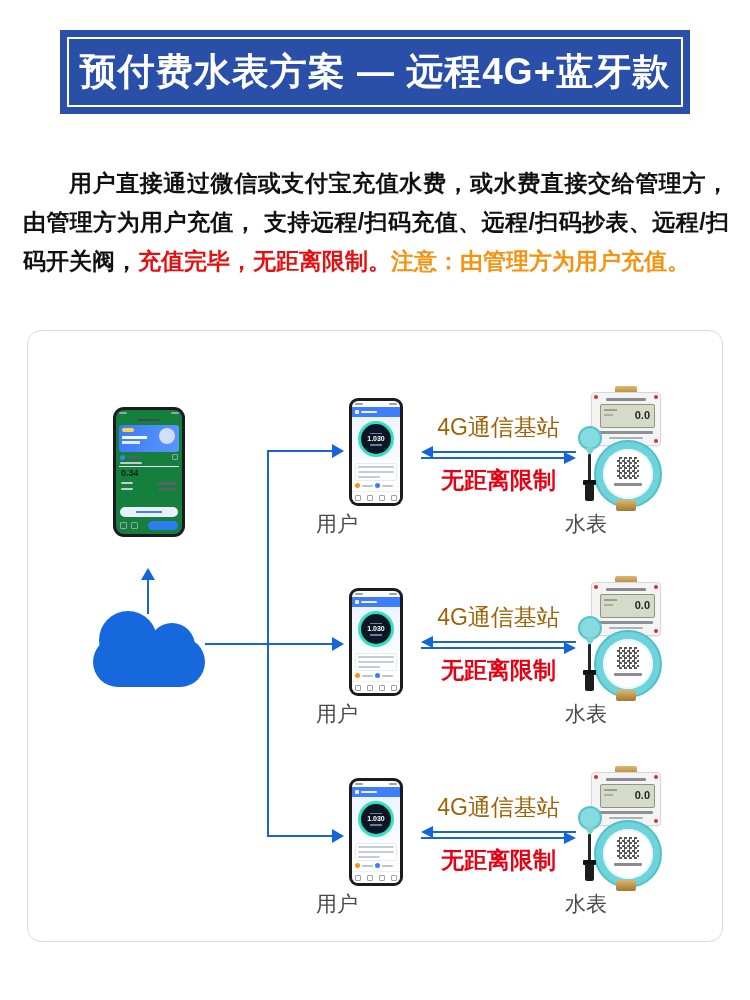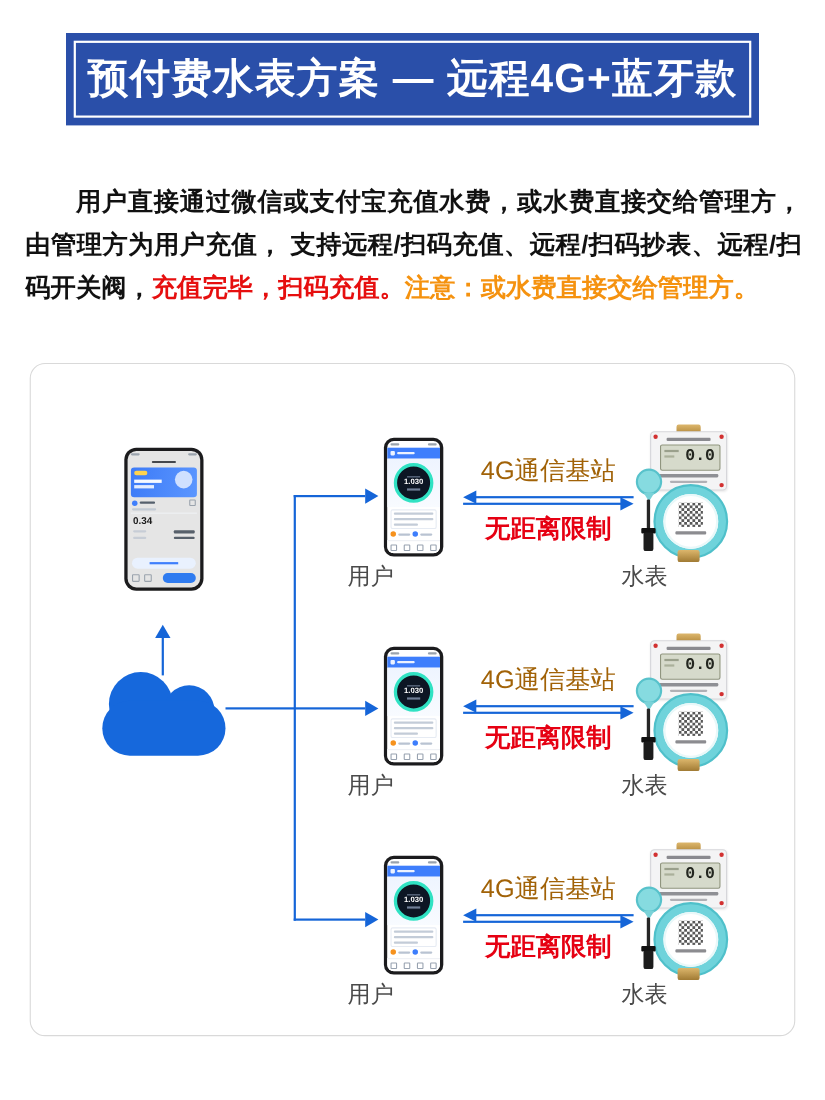--- a/index.html
+++ b/index.html
@@ -88,22 +88,22 @@
   .m-brass-top{position:absolute;left:35px;top:0;width:22px;height:9px;background:linear-gradient(#dcb66c,#b08538);border-radius:2px;}
   .m-head{position:absolute;left:11px;top:6px;width:70px;height:54px;background:#f4f4f5;border:1px solid #d6d6da;
           border-radius:4px;box-shadow:0 1px 2px rgba(0,0,0,.08);box-sizing:border-box;}
   .screw{position:absolute;width:4px;height:4px;border-radius:50%;background:#d23131;}
   .screw.tl{left:2px;top:2px;} .screw.tr{right:2px;top:2px;}
   .screw.bl{left:2px;bottom:2px;} .screw.br{right:2px;bottom:2px;}
   .m-brand{position:absolute;left:14px;top:5px;width:40px;height:3px;background:#8a8a8f;border-radius:1px;}
   .m-lcd{position:absolute;left:8px;top:11px;width:53px;height:22px;background:#d6dacb;border:1px solid #90957f;border-radius:2px;}
   .m-lcd .seg1{position:absolute;left:3px;top:4px;width:13px;height:2px;background:#9aa08c;}
   .m-lcd .seg2{position:absolute;left:3px;top:9px;width:9px;height:2px;background:#aab09a;}
-  .lcd-val{position:absolute;right:4px;top:3px;font-family:Liberation Mono, monospace;
-           font-size:15px;font-weight:700;color:#23261f;line-height:14px;}
+  .lcd-val{position:absolute;right:4px;top:3px;font-family:Liberation Sans, sans-serif;
+           font-size:11px;font-weight:700;color:#23261f;line-height:14px;}
   .m-line1{position:absolute;left:7px;top:38px;width:54px;height:2.5px;background:#8f9095;border-radius:1px;}
   .m-line2{position:absolute;left:17px;top:44px;width:34px;height:2px;background:#b0b0b5;border-radius:1px;}
   .m-body{position:absolute;left:14px;top:54px;width:68px;height:68px;border-radius:50%;background:#6fd3db;
           border:2px solid #4fc0ca;box-sizing:border-box;}
   .m-face{position:absolute;left:7px;top:7px;width:50px;height:50px;border-radius:50%;background:#fff;
           box-shadow:inset 0 0 0 2px #e9f8f9;}
   .m-qr{position:absolute;left:14px;top:8px;width:22px;height:22px;opacity:.85;
         background:repeating-conic-gradient(#3a3a3a 0% 25%, #ffffff 0% 50%);background-size:5px 5px;}
   .m-face-line{position:absolute;left:11px;top:34px;width:28px;height:2.5px;background:#8c8c90;border-radius:1px;}
   .m-teardrop{position:absolute;left:-2px;top:40px;width:24px;height:24px;border-radius:50%;
@@ -111,21 +111,21 @@
   .m-tpoint{position:absolute;left:5px;top:62px;width:0;height:0;border-left:5px solid transparent;
             border-right:5px solid transparent;border-top:8px solid #7ad2d8;}
   .m-cable{position:absolute;left:8px;top:68px;width:3px;height:28px;background:#262626;border-radius:1px;}
   .m-plugtip{position:absolute;left:3px;top:94px;width:13px;height:5px;background:#111;border-radius:1px;}
   .m-plug{position:absolute;left:5px;top:98px;width:9px;height:17px;background:#1c1c1c;border-radius:2px;}
   .m-brass-bot{position:absolute;left:36px;top:114px;width:20px;height:11px;background:linear-gradient(#dcb66c,#a07a33);border-radius:2px;}
 
   
   .admin-phone{position:absolute;left:85px;top:76px;width:72px;height:130px;background:#1b1b1d;
                border-radius:11px;padding:3px;box-sizing:border-box;}
-  .a-screen{width:100%;height:100%;background:#e5e5e5;border-radius:8px;overflow:hidden;position:relative;}
+  .a-screen{width:100%;height:100%;background:#15803d;border-radius:8px;overflow:hidden;position:relative;}
   .a-status{height:6px;display:flex;justify-content:space-between;align-items:center;padding:0 3px;}
   .a-status i{display:block;width:8px;height:2px;background:#9aa3ad;border-radius:1px;}
   .a-title{height:8px;display:flex;align-items:center;justify-content:center;}
   .a-title i{width:22px;height:2.5px;background:#44474c;border-radius:1px;display:block;}
   .a-banner{margin:1px 3px 2px;height:27px;border-radius:3px;background:linear-gradient(100deg,#3d7bf7,#5b96ff);
             position:relative;overflow:hidden;}
   .a-banner .chip{position:absolute;left:3px;top:3px;width:12px;height:4px;background:#ffd34e;border-radius:2px;}
   .a-banner .l1{position:absolute;left:3px;top:11px;width:25px;height:2.5px;background:rgba(255,255,255,.95);}
   .a-banner .l2{position:absolute;left:3px;top:16px;width:18px;height:2.5px;background:rgba(255,255,255,.85);}
   .a-banner .person{position:absolute;right:4px;top:3px;width:16px;height:16px;border-radius:50%;background:#cfe0ff;}
@@ -147,21 +147,21 @@
 </style>
 </head>
 <body>
 
 <div class="page">
 
   <div class="banner">
     <h1>预付费水表方案 — 远程4G+蓝牙款</h1>
   </div>
 
-  <p class="intro"><span>用户直接通过微信或支付宝充值水费，或水费直接交给管理方，由管理方为用户充值， 支持远程/扫码充值、远程/扫码抄表、远程/扫码开关阀，</span><span class="red">充值完毕，扫码充值。</span><span class="orange">注意：或水费直接交给管理方。</span></p>
+  <p class="intro"><span>用户直接通过微信或支付宝充值水费，或水费直接交给管理方，由管理方为用户充值， 支持远程/扫码充值、远程/扫码抄表、远程/扫码开关阀，</span><span class="red">充值完毕，无距离限制。</span><span class="orange">注意：由管理方为用户充值。</span></p>
 
   <div class="diagram">
 
     <div class="admin-phone">
       <div class="a-screen">
         <div class="a-status">
             <i></i>
             <i></i>
           </div>
         <div class="a-title">

